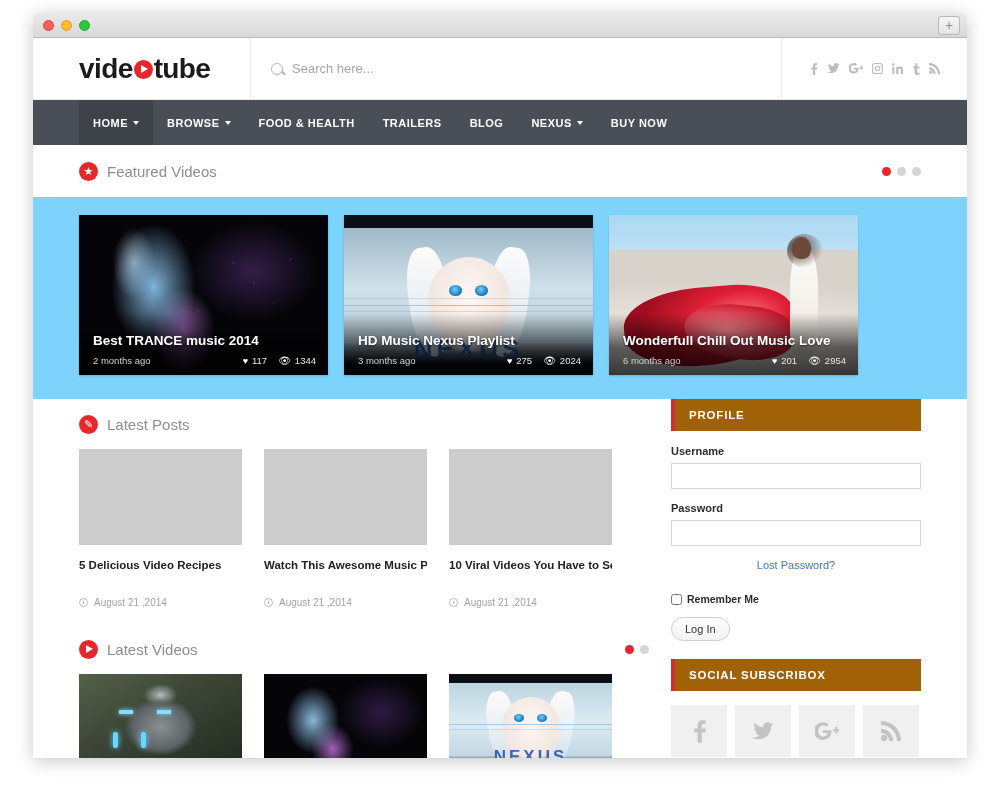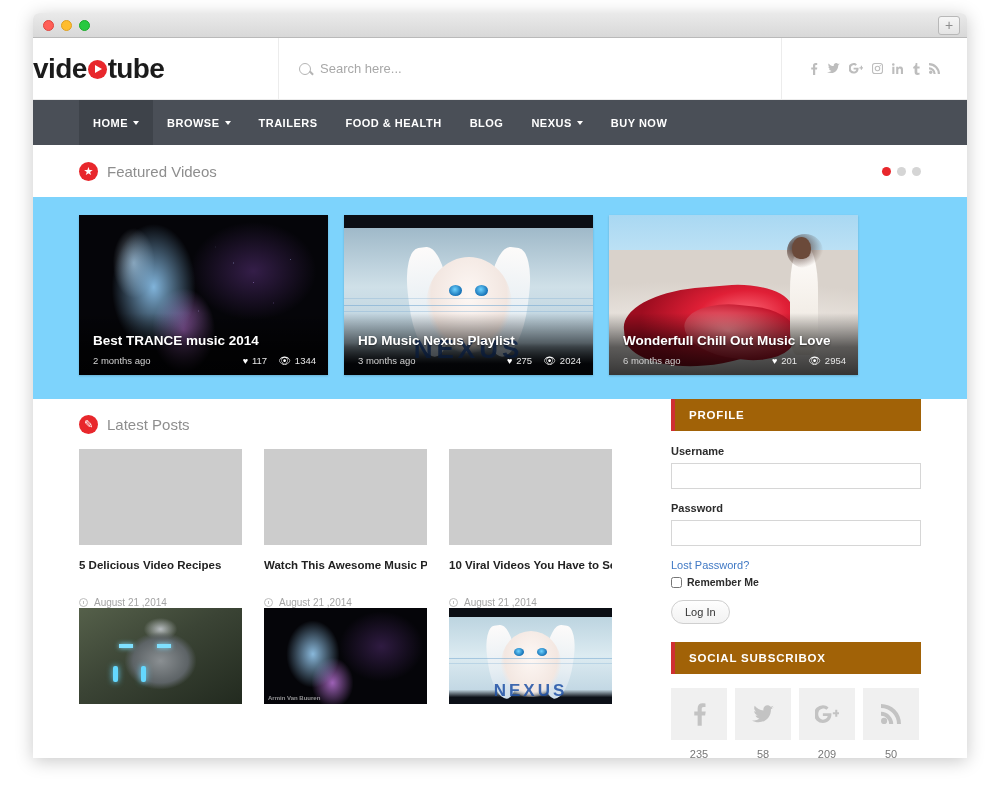--- a/index.html
+++ b/index.html
@@ -62,23 +62,24 @@
 
   
   .site-header {
     height: 62px;
     background: #ffffff;
     display: flex;
     align-items: stretch;
     border-bottom: 1px solid #ececec;
   }
   .logo-cell {
-    width: 246px;
-    display: flex;
-    align-items: center;
+    width: 218px;
+    display: flex;
+    align-items: center;
+    padding-left: 46px;
     border-right: 1px solid #ececec;
   }
   .logo {
     font-size: 28px;
     font-weight: bold;
     letter-spacing: -0.6px;
     color: #1b1b1b;
     display: flex;
     align-items: center;
   }
@@ -480,21 +481,22 @@
     padding: 0 7px;
     font-size: 11px;
     font-family: "Liberation Sans", sans-serif;
     outline: none;
   }
   .lost-link {
     color: #3f78c4;
     font-size: 11px;
     text-decoration: none;
     display: block;
-    margin-bottom: 5px;
+    margin-bottom: 22px;
+    text-align: center;
   }
   .remember {
     display: flex;
     align-items: center;
     gap: 5px;
     font-size: 10.5px;
     font-weight: bold;
     color: #2c2c2c;
     margin-bottom: 12px;
   }
@@ -688,24 +690,24 @@
     <div class="navbar">
       <div class="nav-item active">
         <span>HOME</span>
         <i class="caret"></i>
       </div>
       <div class="nav-item">
         <span>BROWSE</span>
         <i class="caret"></i>
       </div>
       <div class="nav-item">
+        <span>FOOD &amp; HEALTH</span>
+      </div>
+      <div class="nav-item">
         <span>TRAILERS</span>
-      </div>
-      <div class="nav-item">
-        <span>FOOD &amp; HEALTH</span>
       </div>
       <div class="nav-item">
         <span>BLOG</span>
       </div>
       <div class="nav-item">
         <span>NEXUS</span>
         <i class="caret"></i>
       </div>
       <div class="nav-item">
         <span>BUY NOW</span>
@@ -831,20 +833,30 @@
           <div class="post">
             <div class="thumb thumb-phone"></div>
             <div class="post-title">10 Viral Videos You Have to See</div>
             <div class="post-date">
               <span class="clock"></span>
               <span>August 21 ,2014</span>
             </div>
           </div>
         </div>
 
+        <div class="sec-head-inline" style="margin-top:16px">
+          <div class="sec-title">
+            <span class="badge-icon play"></span>
+            <span>Latest Videos</span>
+          </div>
+          <div class="pager">
+            <span class="pg on"></span>
+            <span class="pg"></span>
+          </div>
+        </div>
 
         <div class="videos-row">
           <div class="vthumb">
             <div class="v-mech">
               <span class="eye1"></span>
               <span class="eye2"></span>
               <span class="led a"></span>
               <span class="led b"></span>
             </div>
           </div>

